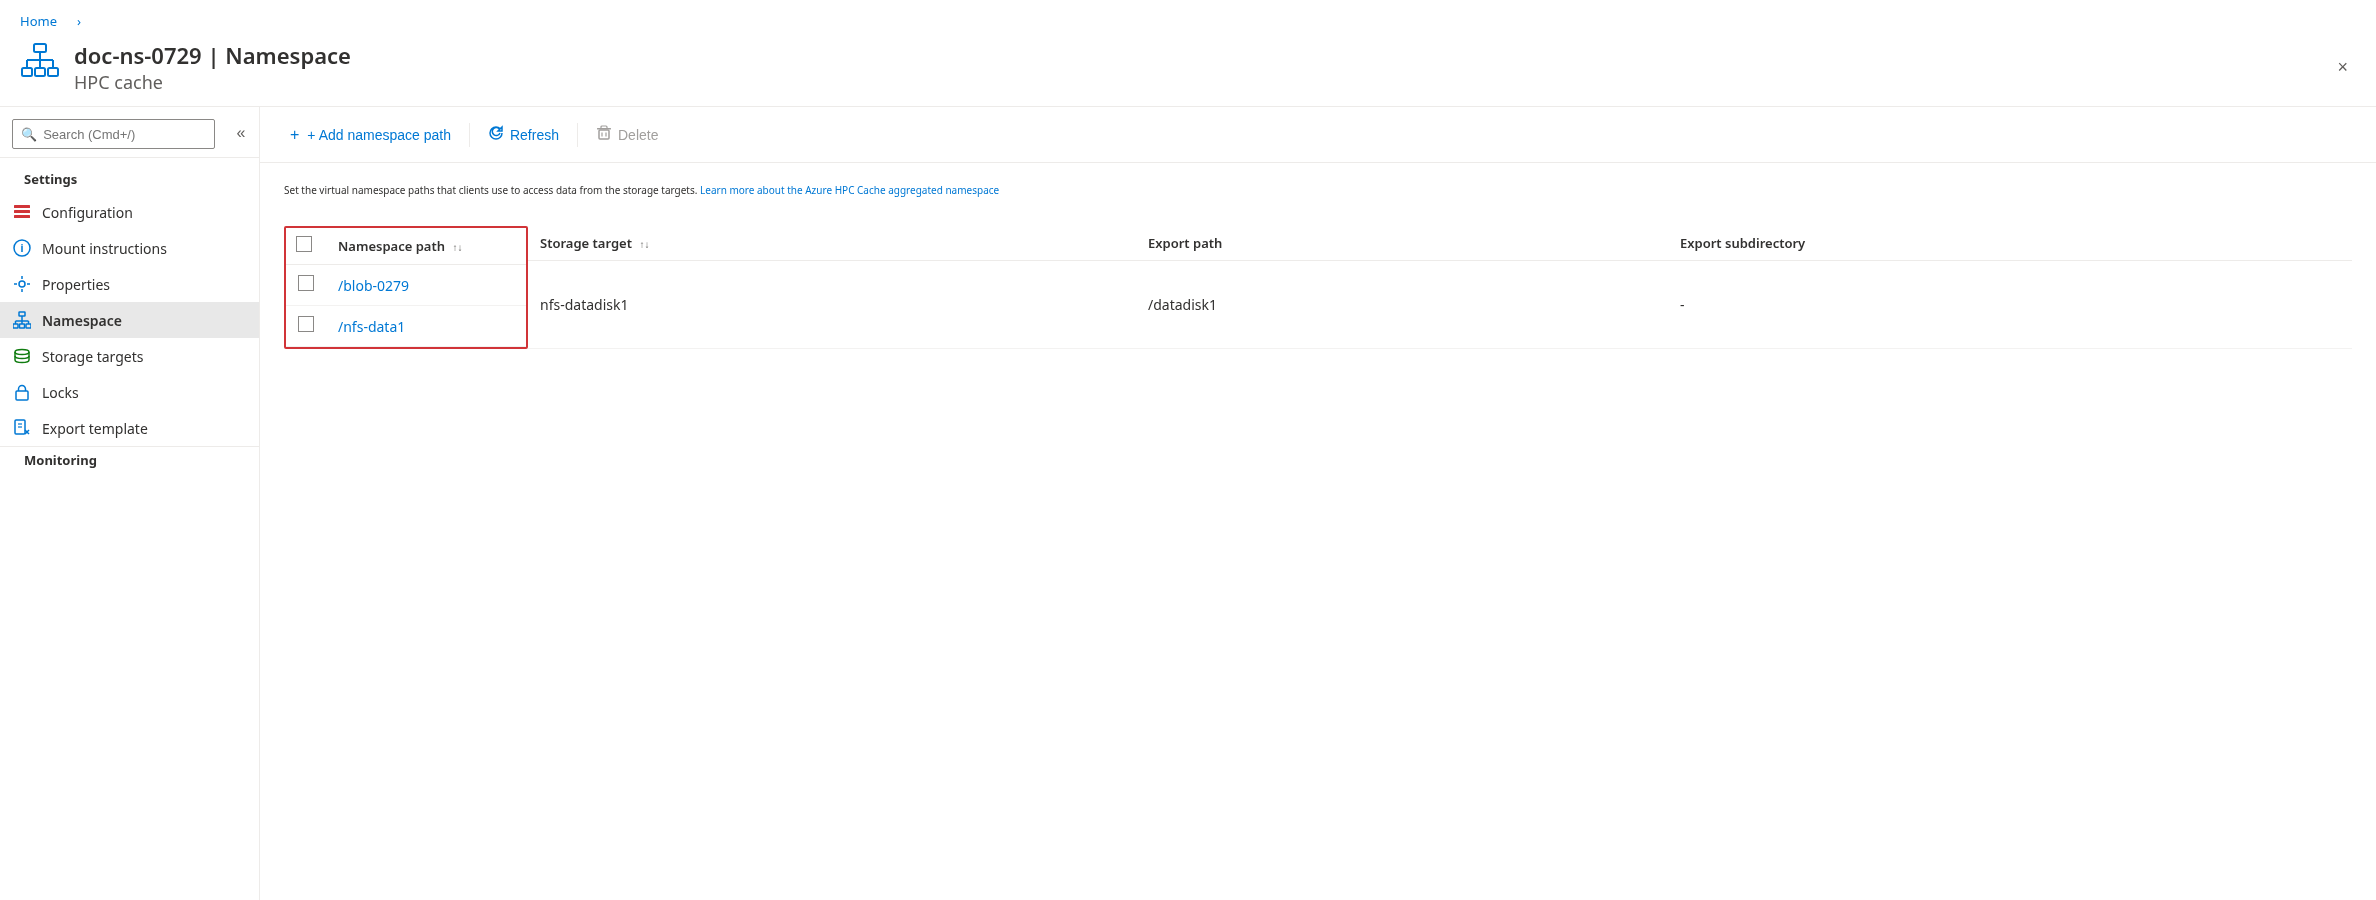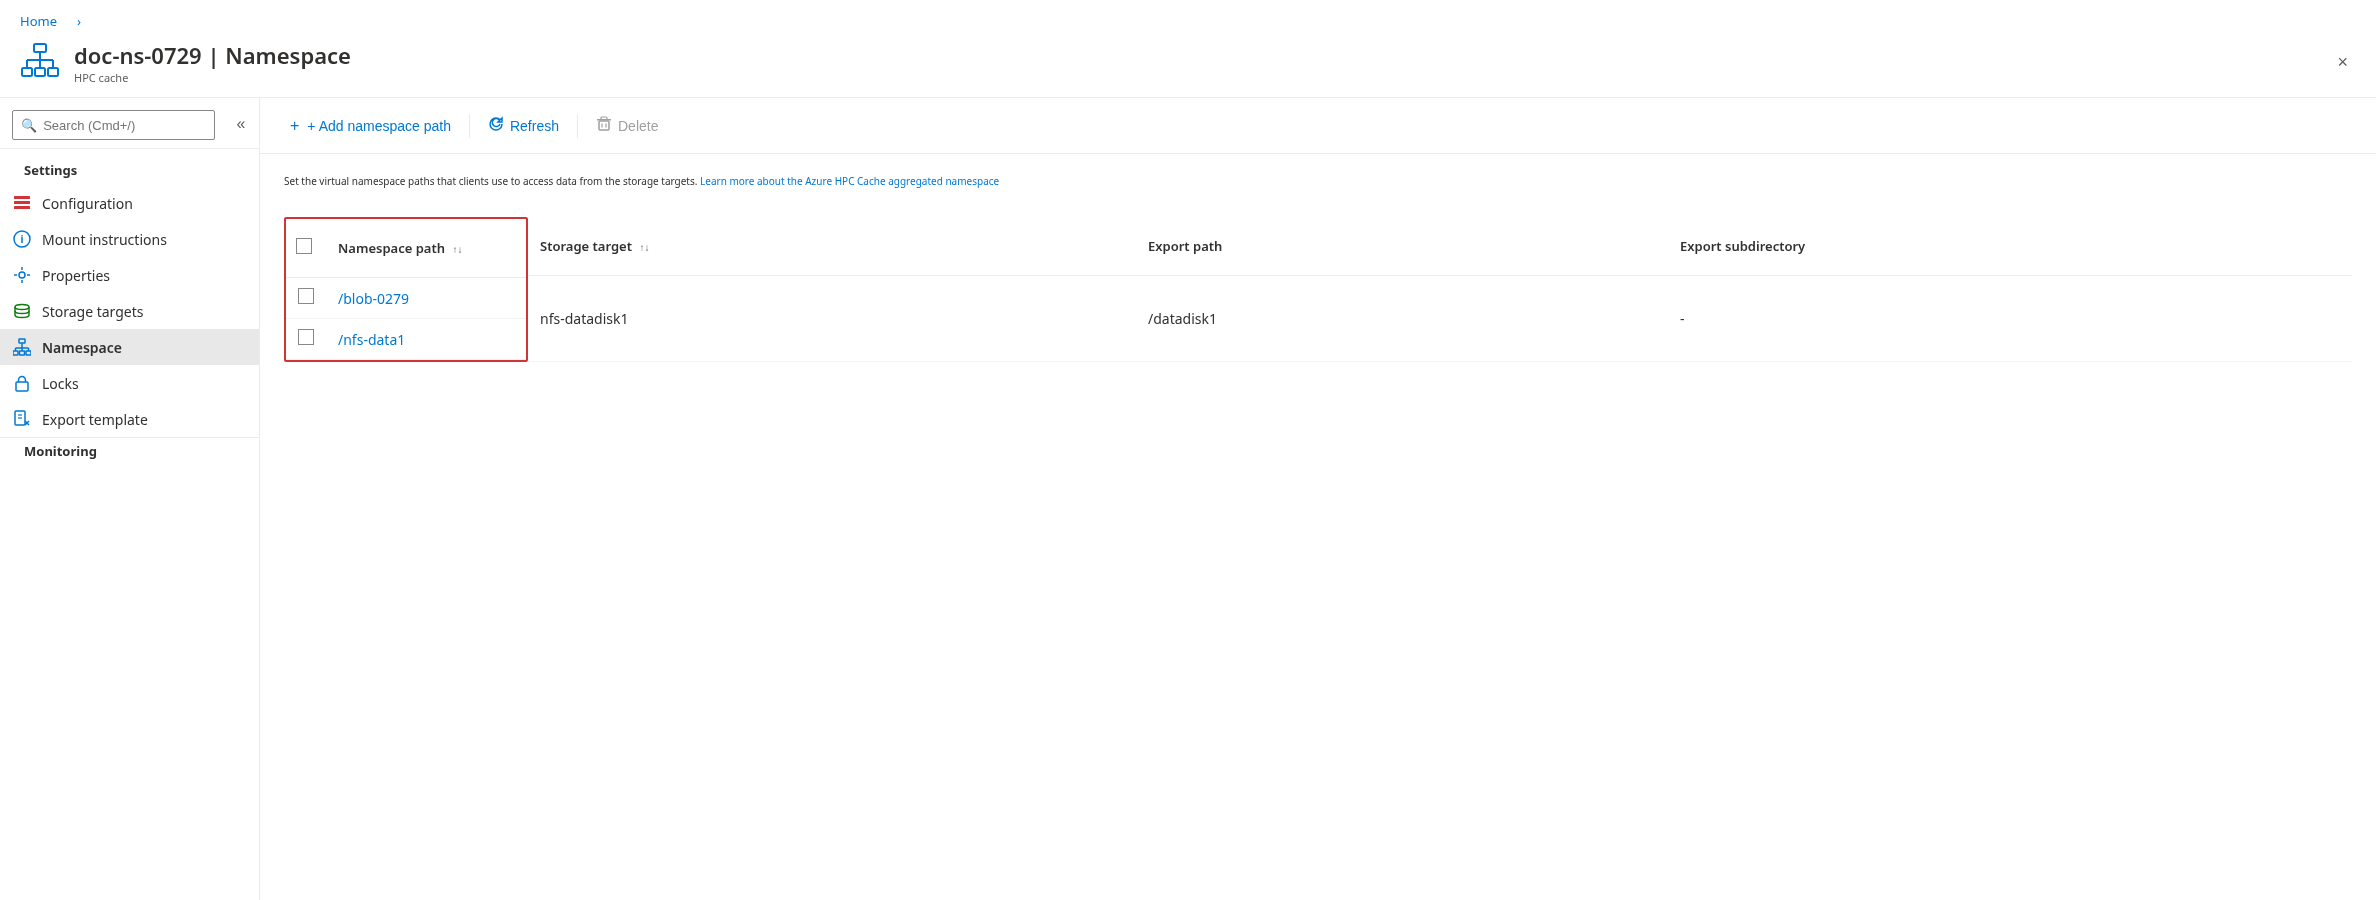--- a/index.html
+++ b/index.html
@@ -7,21 +7,21 @@
 
     .app-container { display: flex; flex-direction: column; height: 100vh; width: 100%; }
 
     
     .header { padding: 12px 20px 0 20px; border-bottom: 1px solid #edebe9; }
     .breadcrumb { display: flex; align-items: center; gap: 20px; font-size: 13px; color: #0078d4; margin-bottom: 10px; }
     .page-title-row { display: flex; align-items: center; justify-content: space-between; padding-bottom: 12px; }
     .page-title-left { display: flex; align-items: flex-start; gap: 14px; }
     .page-icon { width: 40px; height: 40px; }
     .page-title-text h1 { font-size: 22px; font-weight: 600; color: #323130; }
-    .page-title-text .subtitle { font-size: 11px; color: #605e5c; }
+    .page-title-text .subtitle { font-size: 18px; color: #605e5c; }
     .close-btn { background: none; border: none; cursor: pointer; font-size: 18px; color: #605e5c; padding: 4px 8px; }
 
     
     .main-layout { display: flex; flex: 1; overflow: hidden; }
 
     
     .sidebar { width: 260px; min-width: 260px; border-right: 1px solid #edebe9; display: flex; flex-direction: column; background: #fff; overflow-y: auto; }
     .search-bar { padding: 12px 12px 8px 12px; }
     .search-input-wrap { display: flex; align-items: center; border: 1px solid #8a8886; border-radius: 2px; padding: 5px 8px; gap: 6px; background: #fff; }
     .search-input-wrap input { border: none; outline: none; font-size: 13px; color: #323130; width: 100%; background: transparent; }
@@ -38,21 +38,21 @@
     .toolbar-btn { display: flex; align-items: center; gap: 6px; background: none; border: none; cursor: pointer; font-size: 14px; color: #0078d4; padding: 6px 10px; border-radius: 2px; }
     .toolbar-btn.disabled { color: #a19f9d; cursor: default; }
     .toolbar-sep { width: 1px; height: 24px; background: #edebe9; margin: 0 4px; }
 
     .content-body { padding: 20px 24px; }
     .description-text { font-size: 10px; color: #323130; margin-bottom: 28px; line-height: 1.5; }
     .description-link { color: #0078d4; text-decoration: none; }
 
     
     .namespace-table { width: 100%; border-collapse: collapse; }
-    .namespace-table th { text-align: left; font-weight: 600; font-size: 13px; padding: 20px 12px; border-bottom: 1px solid #edebe9; color: #323130; }
+    .namespace-table th { text-align: left; font-weight: 600; font-size: 13px; padding: 8px 12px; border-bottom: 1px solid #edebe9; color: #323130; }
     .namespace-table td { padding: 10px 12px; border-bottom: 1px solid #f3f2f1; font-size: 14px; vertical-align: middle; }
     .checkbox-cell { width: 36px; }
     .checkbox { width: 16px; height: 16px; border: 1.5px solid #8a8886; background: #fff; cursor: pointer; display: inline-block; flex-shrink: 0; }
     .path-link { color: #0078d4; text-decoration: none; }
 
     .sort-arrows { display: inline-flex; flex-direction: column; line-height: 1; margin-left: 4px; font-size: 10px; color: #605e5c; vertical-align: middle; }
 
     .monitoring-section { padding-top: 4px; }
   </style>
 </head>
@@ -129,46 +129,46 @@
       <div class="sidebar-item">
         <div class="sidebar-icon">
           <svg width="18" height="18" viewBox="0 0 18 18">
             <circle cx="9" cy="9" r="3" fill="none" stroke="#0078d4" stroke-width="1.5"></circle>
             <path d="M9 1v3M9 14v3M1 9h3M14 9h3" stroke="#0078d4" stroke-width="1.5"></path>
           </svg>
         </div>
         <span>Properties</span>
       </div>
 
-      <div class="sidebar-item">
-        <div class="sidebar-icon">
-          <svg width="18" height="18" viewBox="0 0 18 18">
-            <ellipse cx="9" cy="5" rx="7" ry="2.5" fill="none" stroke="#107c10" stroke-width="1.5"></ellipse>
-            <path d="M2 5v4c0 1.4 3.1 2.5 7 2.5s7-1.1 7-2.5V5" fill="none" stroke="#107c10" stroke-width="1.5"></path>
-            <path d="M2 9v4c0 1.4 3.1 2.5 7 2.5s7-1.1 7-2.5V9" fill="none" stroke="#107c10" stroke-width="1.5"></path>
-          </svg>
-        </div>
-        <span>Storage targets</span>
-      </div>
-
       <div class="sidebar-item active">
         <div class="sidebar-icon">
           <svg width="18" height="18" viewBox="0 0 18 18">
             <rect x="6" y="1" width="6" height="4" rx="0.5" fill="none" stroke="#0078d4" stroke-width="1.5"></rect>
             <rect x="0" y="13" width="5" height="4" rx="0.5" fill="none" stroke="#0078d4" stroke-width="1.5"></rect>
             <rect x="6.5" y="13" width="5" height="4" rx="0.5" fill="none" stroke="#0078d4" stroke-width="1.5"></rect>
             <rect x="13" y="13" width="5" height="4" rx="0.5" fill="none" stroke="#0078d4" stroke-width="1.5"></rect>
             <line x1="9" y1="5" x2="9" y2="10" stroke="#0078d4" stroke-width="1.5"></line>
             <line x1="2.5" y1="10" x2="15.5" y2="10" stroke="#0078d4" stroke-width="1.5"></line>
             <line x1="2.5" y1="10" x2="2.5" y2="13" stroke="#0078d4" stroke-width="1.5"></line>
             <line x1="9" y1="10" x2="9" y2="13" stroke="#0078d4" stroke-width="1.5"></line>
             <line x1="15.5" y1="10" x2="15.5" y2="13" stroke="#0078d4" stroke-width="1.5"></line>
           </svg>
         </div>
         <span>Namespace</span>
+      </div>
+
+      <div class="sidebar-item">
+        <div class="sidebar-icon">
+          <svg width="18" height="18" viewBox="0 0 18 18">
+            <ellipse cx="9" cy="5" rx="7" ry="2.5" fill="none" stroke="#107c10" stroke-width="1.5"></ellipse>
+            <path d="M2 5v4c0 1.4 3.1 2.5 7 2.5s7-1.1 7-2.5V5" fill="none" stroke="#107c10" stroke-width="1.5"></path>
+            <path d="M2 9v4c0 1.4 3.1 2.5 7 2.5s7-1.1 7-2.5V9" fill="none" stroke="#107c10" stroke-width="1.5"></path>
+          </svg>
+        </div>
+        <span>Storage targets</span>
       </div>
 
       <div class="sidebar-item">
         <div class="sidebar-icon">
           <svg width="18" height="18" viewBox="0 0 18 18">
             <rect x="3" y="8" width="12" height="9" rx="1" fill="none" stroke="#0078d4" stroke-width="1.5"></rect>
             <path d="M5.5 8V6a3.5 3.5 0 0 1 7 0v2" fill="none" stroke="#0078d4" stroke-width="1.5"></path>
           </svg>
         </div>
         <span>Locks</span>

